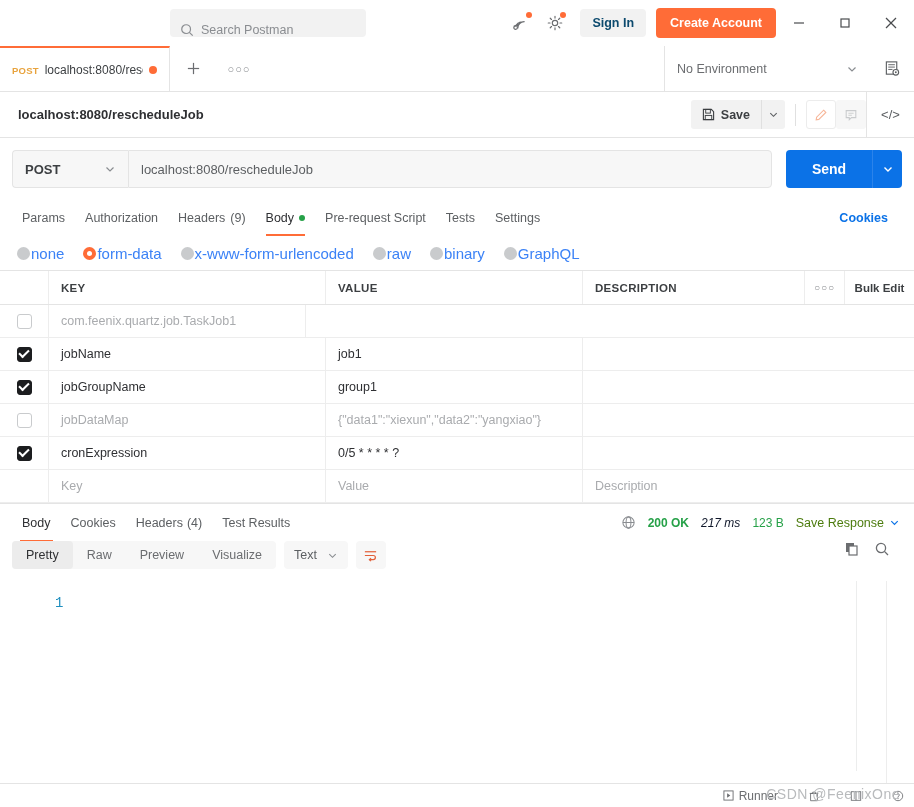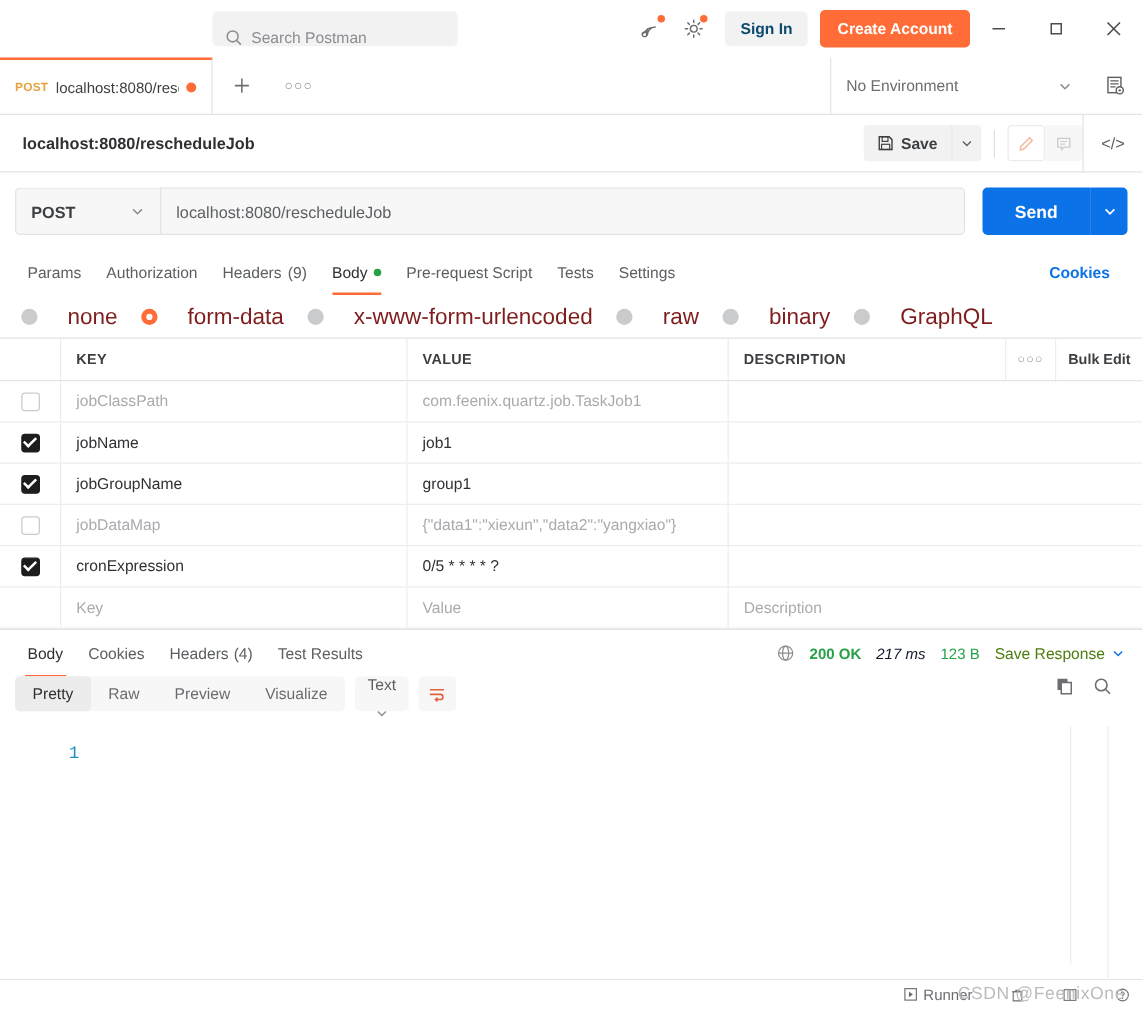--- a/index.html
+++ b/index.html
@@ -150,21 +150,21 @@
   .rtab.active { color: #2f3033; }
   .rtab.active::after {
     content: ''; position: absolute; left: 10px; right: 10px; bottom: 0;
     height: 2px; background: #ff6c37;
   }
   .green-dot { width: 6px; height: 6px; border-radius: 50%; background: #26a148; }
   .cookies-link { margin-left: auto; font-size: 12.5px; color: #0b72e7; font-weight: bold; padding-right: 14px; }
 
   
   .bodytypes { height: 34px; flex: 0 0 34px; display: flex; align-items: center; padding: 0 12px 0 12px; gap: 14px; }
-  .radio-item { display: flex; align-items: center; gap: 24px; font-size: 18px; color: #7f1d1d; padding-left: 5px;}
+  .radio-item { display: flex; align-items: center; gap: 1px; font-size: 15px; color: #3b82f6; padding-left: 5px;}
   .radio {
     width: 13px; height: 13px; border-radius: 50%; background: #c9cbcd;
     display: flex; align-items: center; justify-content: center;
   }
   .radio.sel { background: #ff6c37; }
   .radio.sel::after { content: ''; width: 5px; height: 5px; border-radius: 50%; background: #fff; }
 
   
   .kvtable { flex: 0 0 auto; border-top: 1px solid #e4e4e4; }
   .kvrow { display: flex; height: 33px; border-bottom: 1px solid #ededed; align-items: center; }
@@ -209,21 +209,21 @@
   .rsp-meta .ok { color: #26a148; font-weight: bold; }
   .rsp-meta .ms { color: #0f172a; font-style: italic; }
   .rsp-meta .sz { color: #26a148; }
   .save-resp { color: #4d7c0f; font-weight: normal; font-size: 12.5px; display: flex; align-items: center; gap: 5px; }
 
   .viewbar { height: 40px; flex: 0 0 40px; display: flex; align-items: flex-start; padding: 0 12px; gap: 8px; position: relative; }
   .seg { display: flex; background: #f7f7f7; border-radius: 4px; height: 28px; align-items: center; }
   .seg-item { font-size: 12.5px; color: #6b6d70; padding: 0 14px; height: 28px; display: flex; align-items: center; border-radius: 4px;}
   .seg-item.active { background: #ececec; color: #2f3033; }
   .fmt-select { height: 28px; background: #f7f7f7; border-radius: 4px; display: flex; align-items: center;
-                gap: 10px; padding: 0 10px; font-size: 12.5px; color: #5c5f62; flex-direction: column; }
+                gap: 10px; padding: 0 10px; font-size: 12.5px; color: #5c5f62; }
   .wrap-btn { height: 28px; width: 30px; background: #f7f7f7; border-radius: 4px;
               display: flex; align-items: center; justify-content: center; }
   .view-right { margin-left: auto; display: flex; align-items: center; gap: 14px; padding-right: 12px; color: #6b6d70; }
 
   .respbody { flex: 1; position: relative; background: #fff; overflow: hidden; }
   .gutter-num { position: absolute; left: 55px; top: 14px; font-size: 14px; color: #1f8fbf; font-family: "Liberation Mono", monospace; }
   .rsp-scroll-track { position: absolute; right: 57px; top: 0px; width: 1px; bottom: 12px; background: #eceded; }
   .rsp-vrule { position: absolute; right: 27px; top: 0; bottom: 0; width: 1px; background: #ededed; }
 
   
@@ -450,21 +450,20 @@
       <div class="c-val">VALUE</div>
       <div class="c-desc">DESCRIPTION</div>
       <div class="c-dots">○○○</div>
       <div class="c-bulk">Bulk Edit</div>
     </div>
 
     <div class="kvrow">
       <div class="c-chk">
           <span class="chk"></span>
         </div>
-      <div class="c-key muted">jobClassPath</div>
       <div class="c-val muted">com.feenix.quartz.job.TaskJob1</div>
       <div class="c-desc muted"></div>
     </div>
 
     <div class="kvrow">
       <div class="c-chk">
           <span class="chk on"></span>
         </div>
       <div class="c-key">jobName</div>
       <div class="c-val">job1</div>

